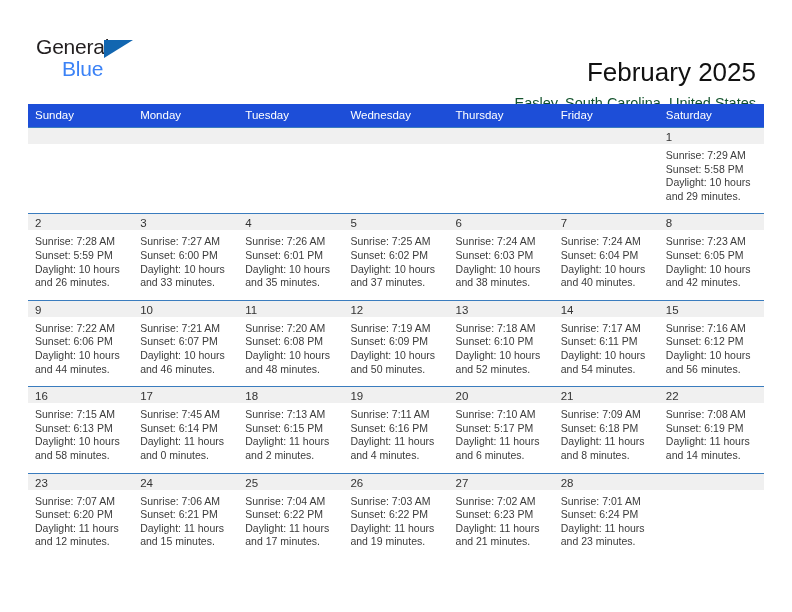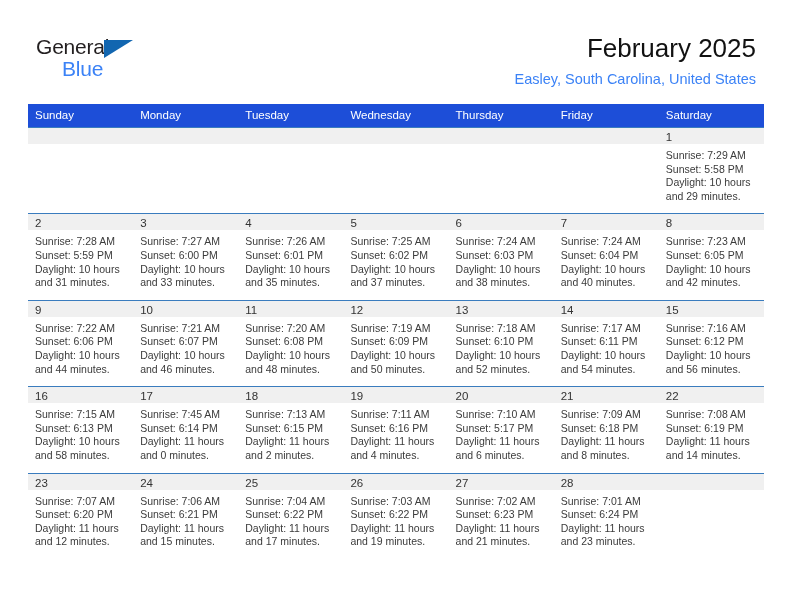--- a/index.html
+++ b/index.html
@@ -70,25 +70,26 @@
     right: 36px;
     top: 33px;
     text-align: right;
   }
   .cal-title {
     font-size: 26px;
     font-weight: normal;
     color: #111111;
     line-height: 30px;
     white-space: nowrap;
+    margin-top: 24px;
   }
   .cal-subtitle {
     margin-top: 7px;
     font-size: 14.5px;
-    color: #3b82f6;
+    color: #14532d;
     line-height: 18px;
     white-space: nowrap;
   }
 
   
   .calendar {
     position: absolute;
     left: 28px;
     top: 104px;
     width: 736px;
@@ -208,21 +209,21 @@
               <div class="daylight-line">Daylight: 10 hours and 29 minutes.</div>
             </div>
           </td>
         </tr>
         <tr>
           <td>
             <div class="daynum-band">2</div>
             <div class="cell-body">
               <div>Sunrise: 7:28 AM</div>
               <div>Sunset: 5:59 PM</div>
-              <div class="daylight-line">Daylight: 10 hours and 31 minutes.</div>
+              <div class="daylight-line">Daylight: 10 hours and 26 minutes.</div>
             </div>
           </td>
           <td>
             <div class="daynum-band">3</div>
             <div class="cell-body">
               <div>Sunrise: 7:27 AM</div>
               <div>Sunset: 6:00 PM</div>
               <div class="daylight-line">Daylight: 10 hours and 33 minutes.</div>
             </div>
           </td>

